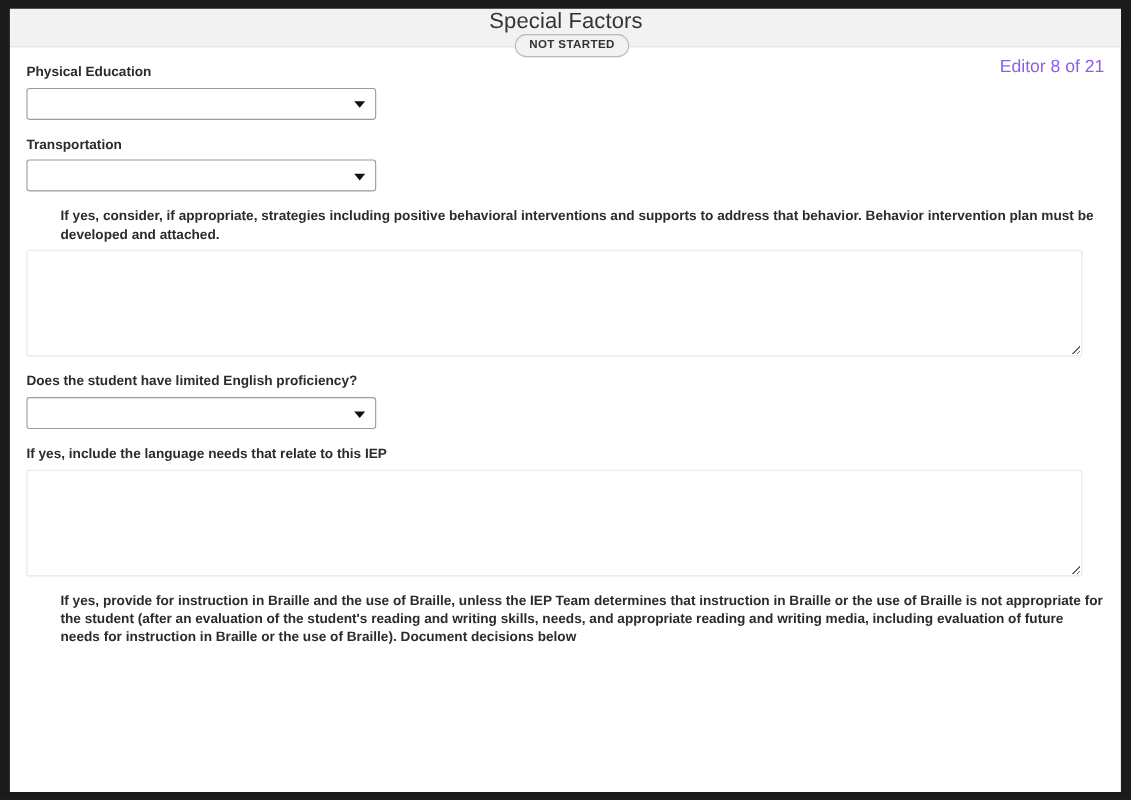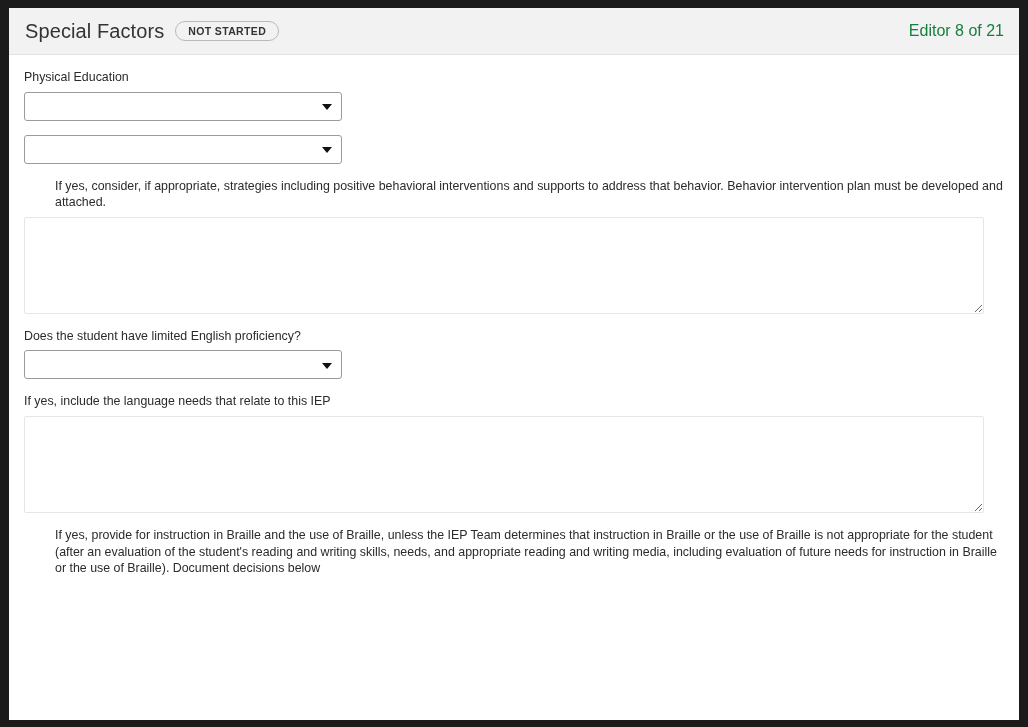--- a/index.html
+++ b/index.html
@@ -32,27 +32,28 @@
     width: 1010px;
     height: 712px;
     background: #ffffff;
     box-sizing: border-box;
     overflow: hidden;
   }
 
   
   #editor-header {
     position: relative;
-    height: 47px;
+    height: 35px;
     background: #f2f2f2;
     border-bottom: 1px solid #e2e2e2;
     display: flex;
     align-items: center;
     padding: 0 15px 0 16px;
     box-sizing: border-box;
+    flex-direction: column;
   }
   #editor-title {
     font-size: 20px;
     font-weight: 400;
     color: #333333;
     letter-spacing: 0.1px;
     white-space: nowrap;
   }
   #status-badge {
     margin-left: 11px;
@@ -63,33 +64,33 @@
     font-size: 10.5px;
     font-weight: 700;
     letter-spacing: 0.35px;
     padding: 4px 12px 4px 12px;
     line-height: 1;
     white-space: nowrap;
   }
   #editor-counter {
     margin-left: auto;
     font-size: 16px;
-    color: #15803d;
+    color: #8b5cf6;
     white-space: nowrap;
   }
 
   
   #editor-body {
     padding: 14px 16px 0 15px;
     box-sizing: border-box;
   }
 
   .field-label {
     font-size: 12.4px;
-    font-weight: 400;
+    font-weight: 700;
     color: #2b2b2b;
     line-height: 1.34;
     margin: 0 0 6px 0;
     max-width: 960px;
   }
   .field-label.wide {
     max-width: 962px;
     margin-left: 31px;
   }
 
@@ -166,20 +167,21 @@
 
       <div class="field-group">
         <div class="field-label">Physical Education</div>
         <div class="select-wrap">
           <select class="form-select"><option value=""></option><option value="Yes">Yes</option><option value="No">No</option></select>
           <span class="select-arrow"></span>
         </div>
       </div>
 
       <div class="field-group">
+        <div class="field-label">Transportation</div>
         <div class="select-wrap">
           <select class="form-select"><option value=""></option><option value="Yes">Yes</option><option value="No">No</option></select>
           <span class="select-arrow"></span>
         </div>
       </div>
 
 
       <div class="field-group">
         <div class="field-label wide">If yes, consider, if appropriate, strategies including positive behavioral interventions and supports to address that behavior. Behavior intervention plan must be developed and attached.</div>
         <textarea class="form-textarea ta-behavior" placeholder="" style=""></textarea>

